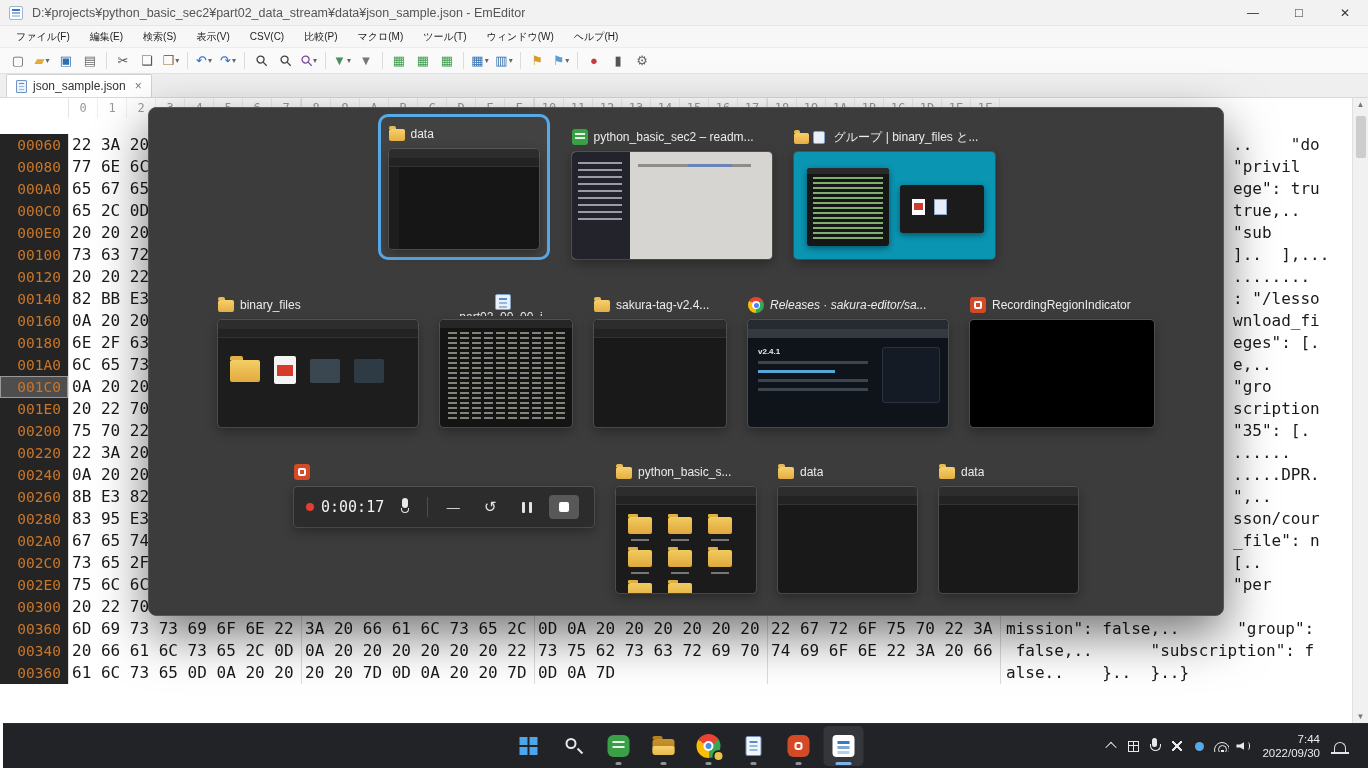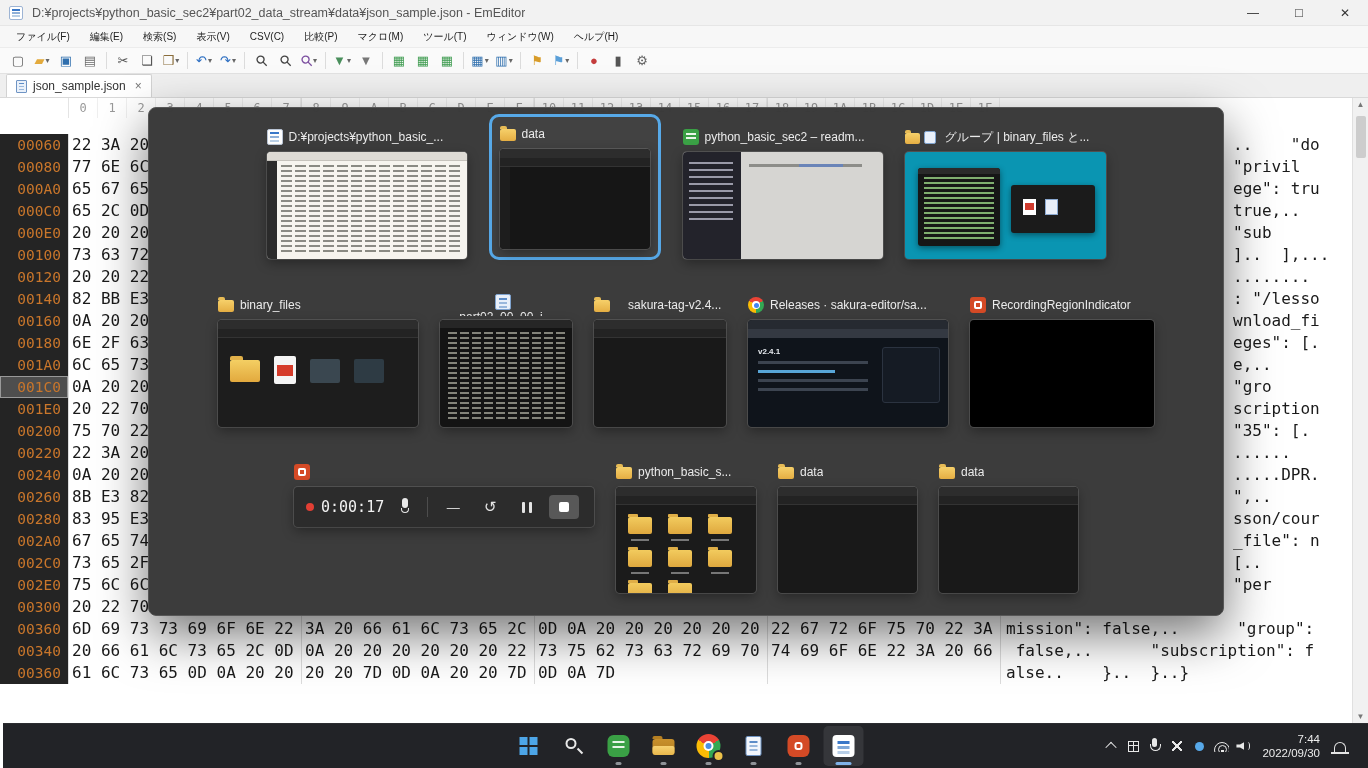--- a/index.html
+++ b/index.html
@@ -605,31 +605,20 @@
         <span class="htext" data-name="hex-text-column"><span class="frag" data-name="hex-text">alse..    }..  }..}</span></span>
       </div>
     </div>
   <div class="vscroll" data-name="vertical-scrollbar">
     <div class="vthumb" data-name="scrollbar-thumb"></div>
   </div>
 </div>
 
 <div class="alttab" data-name="task-switcher">
     <div class="trow" data-name="task-switcher-row">
-      <div class="tcell" data-name="task-switcher-item">
-        <div class="thead" style="width: 200px;">
-          <span class="wicon wi-emeditor" data-name="emeditor-icon"></span>
-          <span class="ttitle" data-name="window-title">D:¥projects¥python_basic_...</span>
-        </div>
-        <div class="thumb tv-hexeditor" data-name="window-thumbnail" style="width: 200px; height: 107px;">
-          <i class="tt"></i>
-          <i class="ta"></i>
-          <i class="tn"></i>
-        </div>
-      </div>
       <div class="tcell selected" data-name="task-switcher-item">
         <div class="thead" style="width: 150px;">
           <span class="wicon wi-folder" data-name="folder-icon"></span>
           <span class="ttitle" data-name="window-title">data</span>
         </div>
         <div class="thumb tv-explorer-dark-empty" data-name="window-thumbnail" style="width: 150px; height: 100px;">
           <i class="xb1"></i>
           <i class="xb2"></i>
         </div>
       </div>
@@ -688,40 +677,40 @@
         <div class="thead" style="width: 132px; flex-direction: column;">
           <span class="wicon wi-doc" data-name="doc-icon"></span>
           <span class="ttitle" data-name="window-title">part02_00_00_i...</span>
         </div>
         <div class="thumb tv-dark-text" data-name="window-thumbnail" style="width: 132px; height: 107px;">
           <i class="xb1"></i>
           <i class="tn2"></i>
         </div>
       </div>
       <div class="tcell" data-name="task-switcher-item">
-        <div class="thead" style="width: 132px; gap: 12px;">
+        <div class="thead" style="width: 132px;">
           <span class="wicon wi-folder" data-name="folder-icon"></span>
           <span class="ttitle" data-name="window-title">sakura-tag-v2.4...</span>
         </div>
         <div class="thumb tv-explorer-list" data-name="window-thumbnail" style="width: 132px; height: 107px;">
           <i class="xb1"></i>
           <i class="xb2"></i>
           <div class="lrows">
             <i class="lr" data-name="file-row"></i>
             <i class="lr" data-name="file-row"></i>
             <i class="lr" data-name="file-row"></i>
             <i class="lr" data-name="file-row"></i>
             <i class="lr" data-name="file-row"></i>
             <i class="lr" data-name="file-row"></i>
             <i class="lr" data-name="file-row"></i>
           </div>
         </div>
       </div>
       <div class="tcell" data-name="task-switcher-item">
-        <div class="thead" style="width: 200px;">
+        <div class="thead" style="width: 200px; font-style: italic;">
           <span class="wicon wi-chrome" data-name="chrome-icon"></span>
           <span class="ttitle" data-name="window-title">Releases · sakura-editor/sa...</span>
         </div>
         <div class="thumb tv-github" data-name="window-thumbnail" style="width: 200px; height: 107px;">
           <i class="gh1"></i>
           <i class="gh2"></i>
           <div class="ghb">
             <b class="ghtag" data-name="release-tag-label">v2.4.1</b>
             <i class="gh-line"></i>
             <i class="gh-line"></i>

